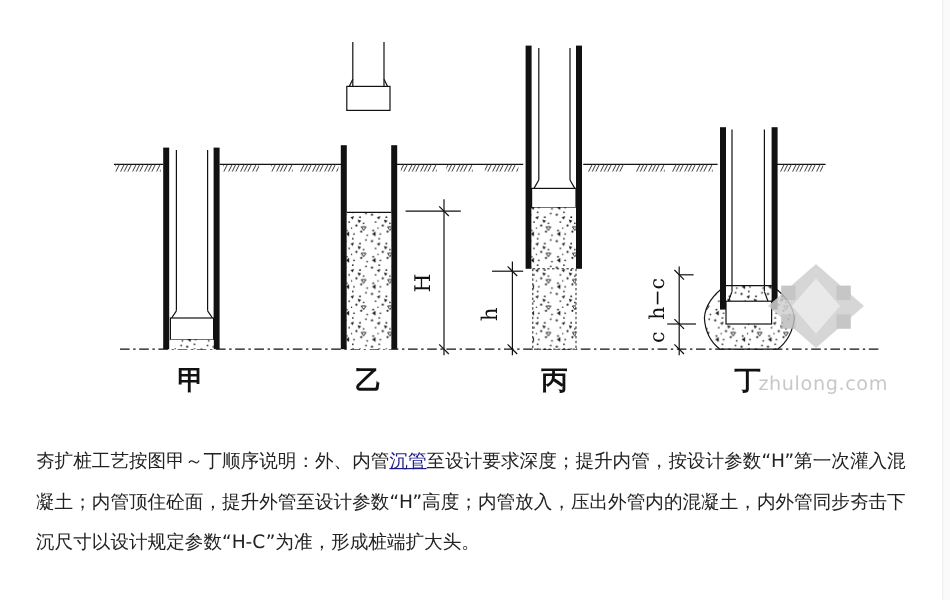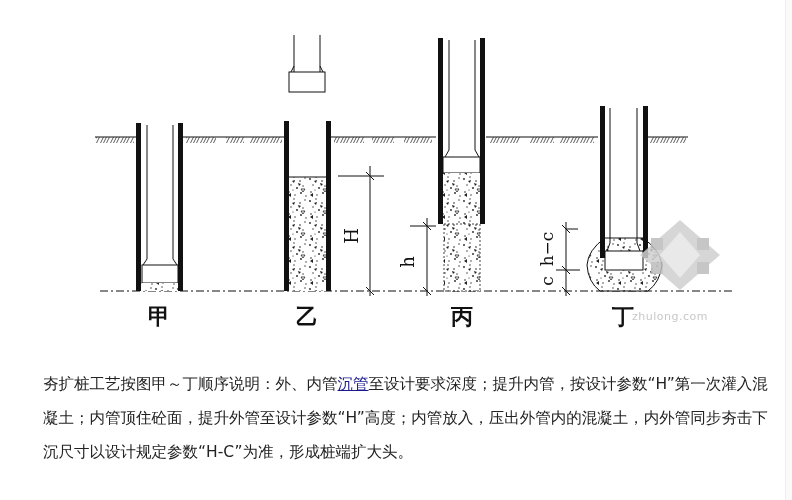--- a/index.html
+++ b/index.html
@@ -1,20 +1,20 @@
 <!DOCTYPE html>
 <html><head>
   <meta charset="utf-8">
   <style>
     html, body { margin: 0; padding: 0; background: #ffffff; }
     body { width: 792px; height: 500px; position: relative; overflow: hidden; font-family: "DejaVu Serif", serif; }
     #diagram { position: absolute; left: 0; top: 0; width: 792px; height: 350px; }
     .stage-label { position: absolute; font-size: 22px; color: #111; font-family: "DejaVu Sans", sans-serif; font-weight: bold; }
-    #watermark-text { position: absolute; left: 632px; top: 310px; font-size: 11px; color: #c8c8c8; font-family: "DejaVu Sans", sans-serif; letter-spacing: 0.5px; }
-    #description { position: absolute; left: 43px; top: 367px; width: 740px; font-size: 15.5px; line-height: 34px; color: #222; font-family: "DejaVu Sans", sans-serif; }
+    #watermark-text { position: absolute; left: 632px; top: 310px; font-size: 16px; color: #c8c8c8; font-family: "DejaVu Sans", sans-serif; letter-spacing: 0.5px; }
+    #description { position: absolute; left: 30px; top: 367px; width: 740px; font-size: 15.5px; line-height: 34px; color: #222; font-family: "DejaVu Sans", sans-serif; }
     #description .lnk { color: #1a1a8c; text-decoration: underline; }
     #right-edge { position: absolute; right: 0; top: 0; width: 6px; height: 500px; border-left: 1px solid #eeeeee; background: #fafafa; }
   </style>
 </head>
 <body>
 
 <svg id="diagram" width="792" height="350" viewBox="0 0 792 350">
   <defs>
     <pattern id="concrete" width="22" height="22" patternUnits="userSpaceOnUse">
       <rect width="22" height="22" fill="#ffffff"></rect>

